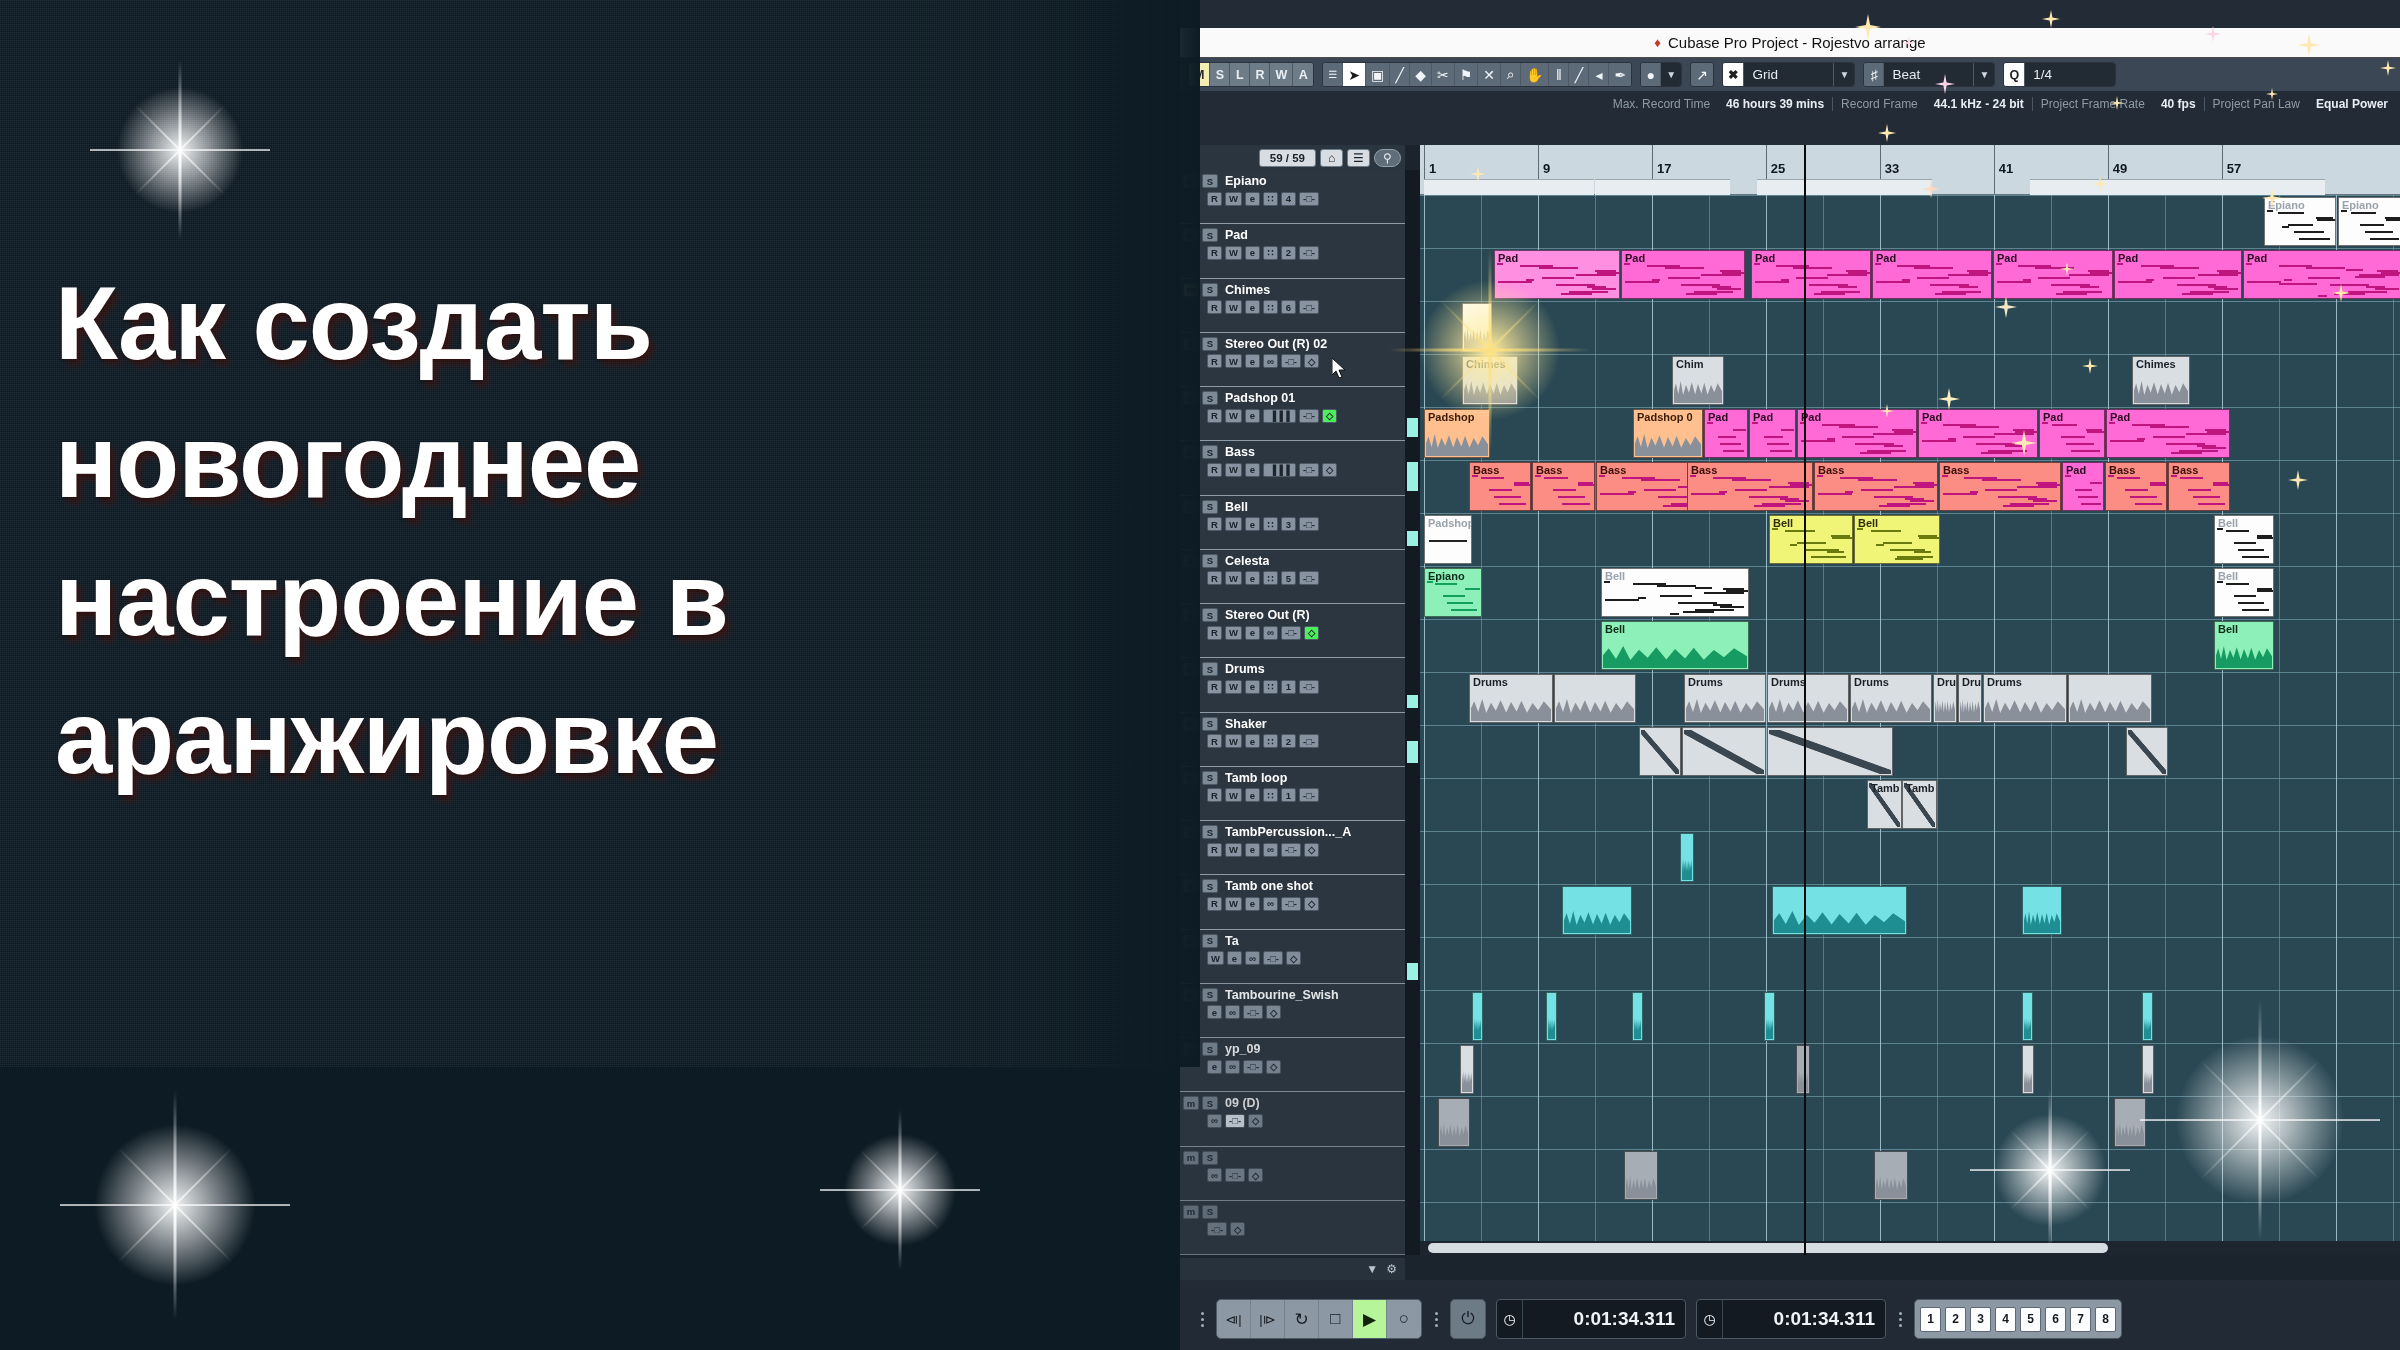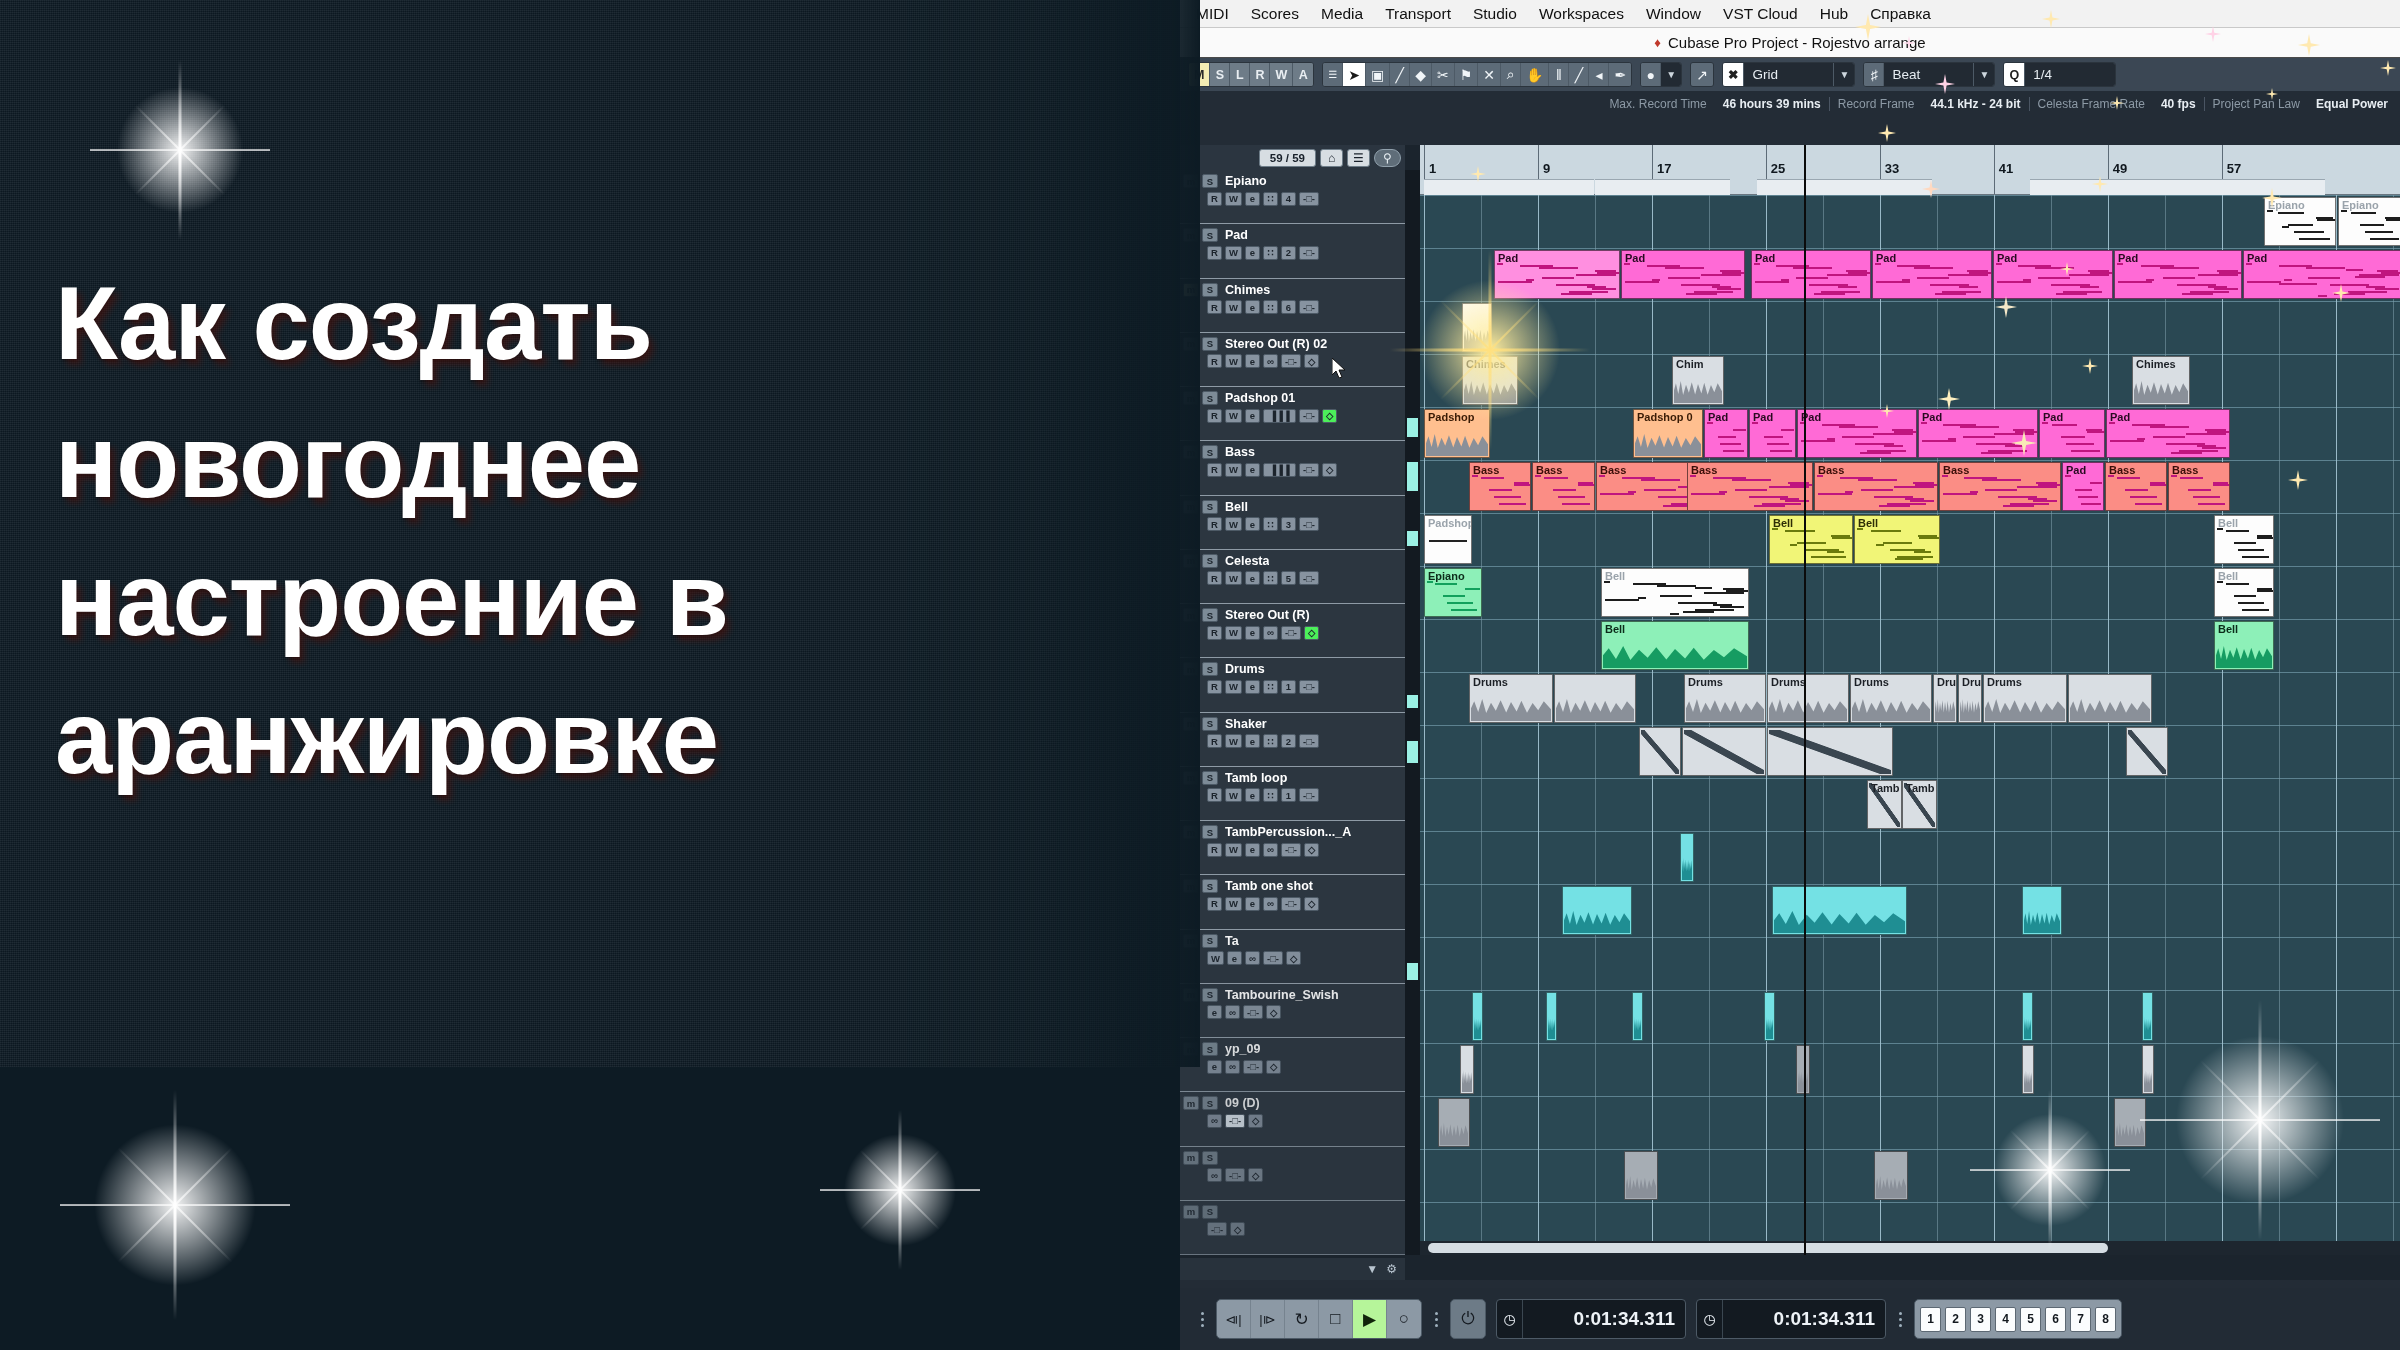--- a/index.html
+++ b/index.html
@@ -275,32 +275,20 @@
 
   .cursor { position:absolute; z-index:60; width:14px; height:20px; }
 </style>
 </head>
 <body>
 
 <div id="root">
 
   <div id="daw">
 
-    <div class="menubar" id="menubar">
-        <div class="mi">MIDI</div>
-        <div class="mi">Scores</div>
-        <div class="mi">Media</div>
-        <div class="mi">Transport</div>
-        <div class="mi">Studio</div>
-        <div class="mi">Workspaces</div>
-        <div class="mi">Window</div>
-        <div class="mi">VST Cloud</div>
-        <div class="mi">Hub</div>
-        <div class="mi">Справка</div>
-      </div>
 
     <div class="titlebar">
       <span class="tb-ico">♦</span>
       <span class="tb-txt">Cubase Pro Project - Rojestvo arrange</span>
     </div>
 
     <div class="toolbar">
       <div class="grp" id="state-grp">
           <div class="cell on">M</div>
           <div class="cell dark">S</div>
@@ -348,21 +336,21 @@
       </div>
     </div>
 
     <div class="infobar" id="infobar">
         <div class="lbl">Max. Record Time</div>
         <div class="val">46 hours 39 mins</div>
         <div class="sep"></div>
         <div class="lbl">Record Frame</div>
         <div class="val">44.1 kHz - 24 bit</div>
         <div class="sep"></div>
-        <div class="lbl">Celesta Frame Rate</div>
+        <div class="lbl">Project Frame Rate</div>
         <div class="val">40 fps</div>
         <div class="sep"></div>
         <div class="lbl">Project Pan Law</div>
         <div class="val">Equal Power</div>
       </div>
 
 
     <div id="project">
 
       <div class="tlhead">

